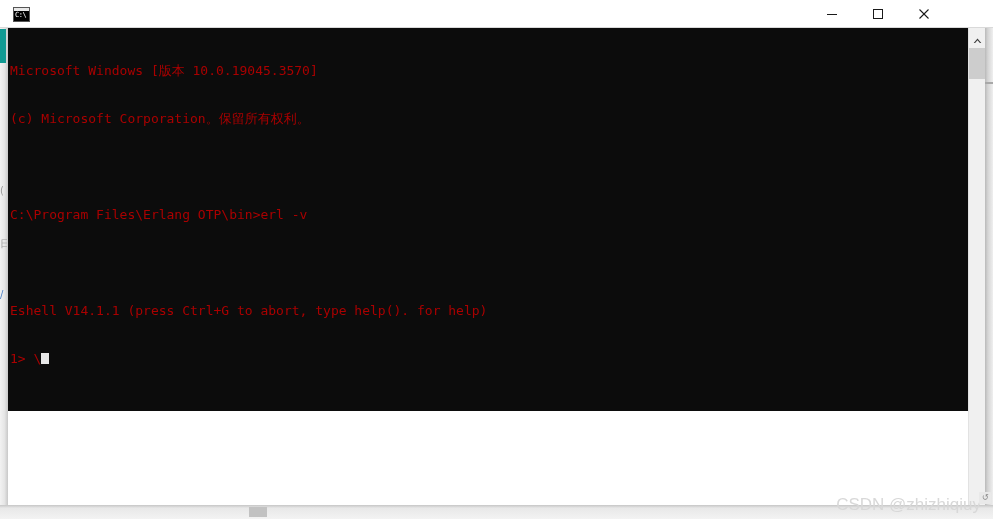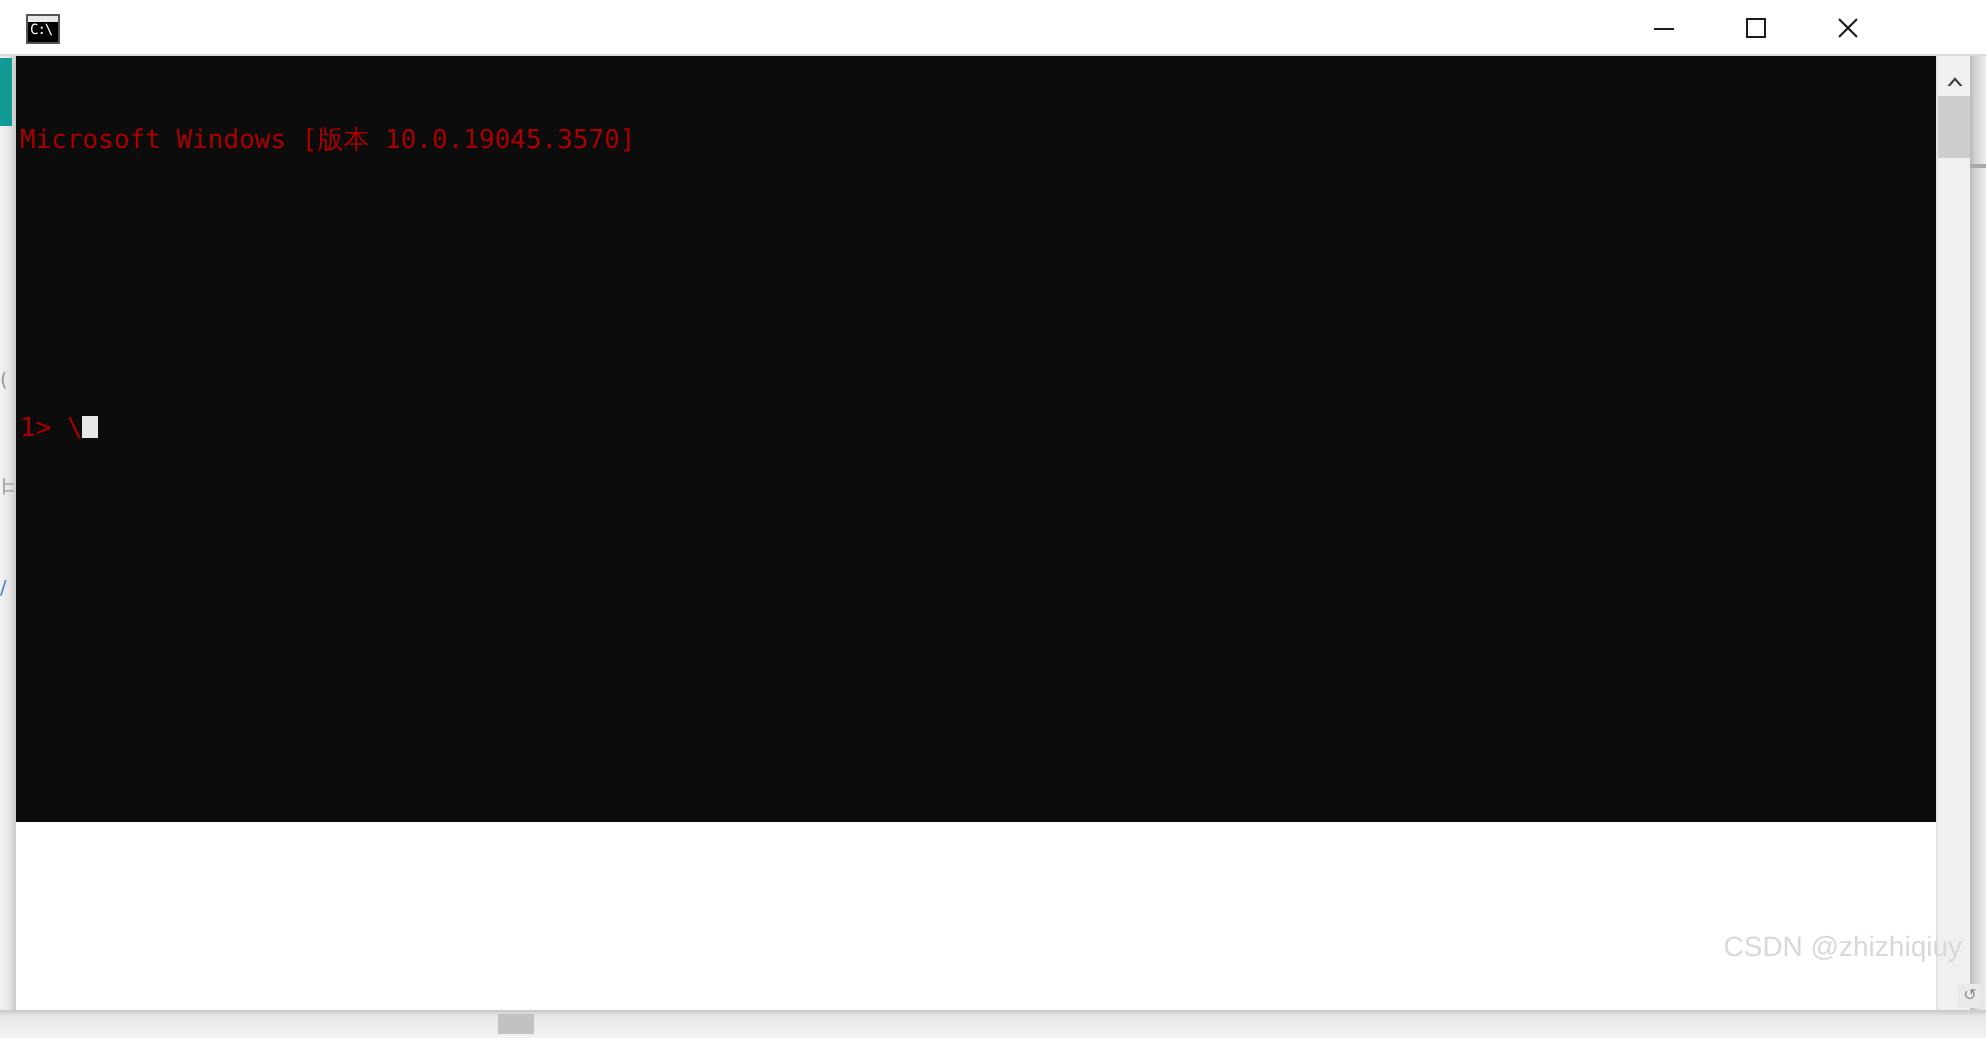--- a/index.html
+++ b/index.html
@@ -218,25 +218,25 @@
     top: 507px;
     width: 18px;
     height: 10px;
     background: #c2c2c2;
   }
 
   
   #watermark {
     position: absolute;
     right: 12px;
-    top: 465px;
+    top: 496px;
     height: 17px;
     line-height: 17px;
     font-family: "Liberation Sans", sans-serif;
-    font-size: 14px;
+    font-size: 17px;
     color: #d8d8d8;
     white-space: nowrap;
   }
   #watermark-badge {
     position: absolute;
     right: 2px;
     top: 492px;
     width: 12px;
     height: 12px;
     background: #e9e9e9;
@@ -283,22 +283,25 @@
       <svg width="12" height="12" viewBox="0 0 12 12">
         <line x1="1.5" y1="1.5" x2="10.5" y2="10.5" stroke="#1a1a1a" stroke-width="1.1"></line>
         <line x1="10.5" y1="1.5" x2="1.5" y2="10.5" stroke="#1a1a1a" stroke-width="1.1"></line>
       </svg>
     </button>
   </div>
 
   <div id="console-host">
     <div id="console-text">
       <div class="line">Microsoft Windows [版本 10.0.19045.3570]</div>
+      <div class="line">(c) Microsoft Corporation。保留所有权利。</div>
       <div class="line blank"></div>
+      <div class="line">C:\Program Files\Erlang OTP\bin&gt;erl -v</div>
       <div class="line blank"></div>
+      <div class="line">Eshell V14.1.1 (press Ctrl+G to abort, type help(). for help)</div>
       <div class="line"><span>1&gt; \</span><span class="cursor-block"></span></div>
     </div>
   </div>
 
   <div id="vscroll">
     <button id="vscroll-up">
       <svg width="9" height="6" viewBox="0 0 9 6">
         <path d="M4.5 0.6 L8.3 5 L6.9 5 L4.5 2.3 L2.1 5 L0.7 5 Z" fill="#3c3c3c"></path>
       </svg>
     </button>

